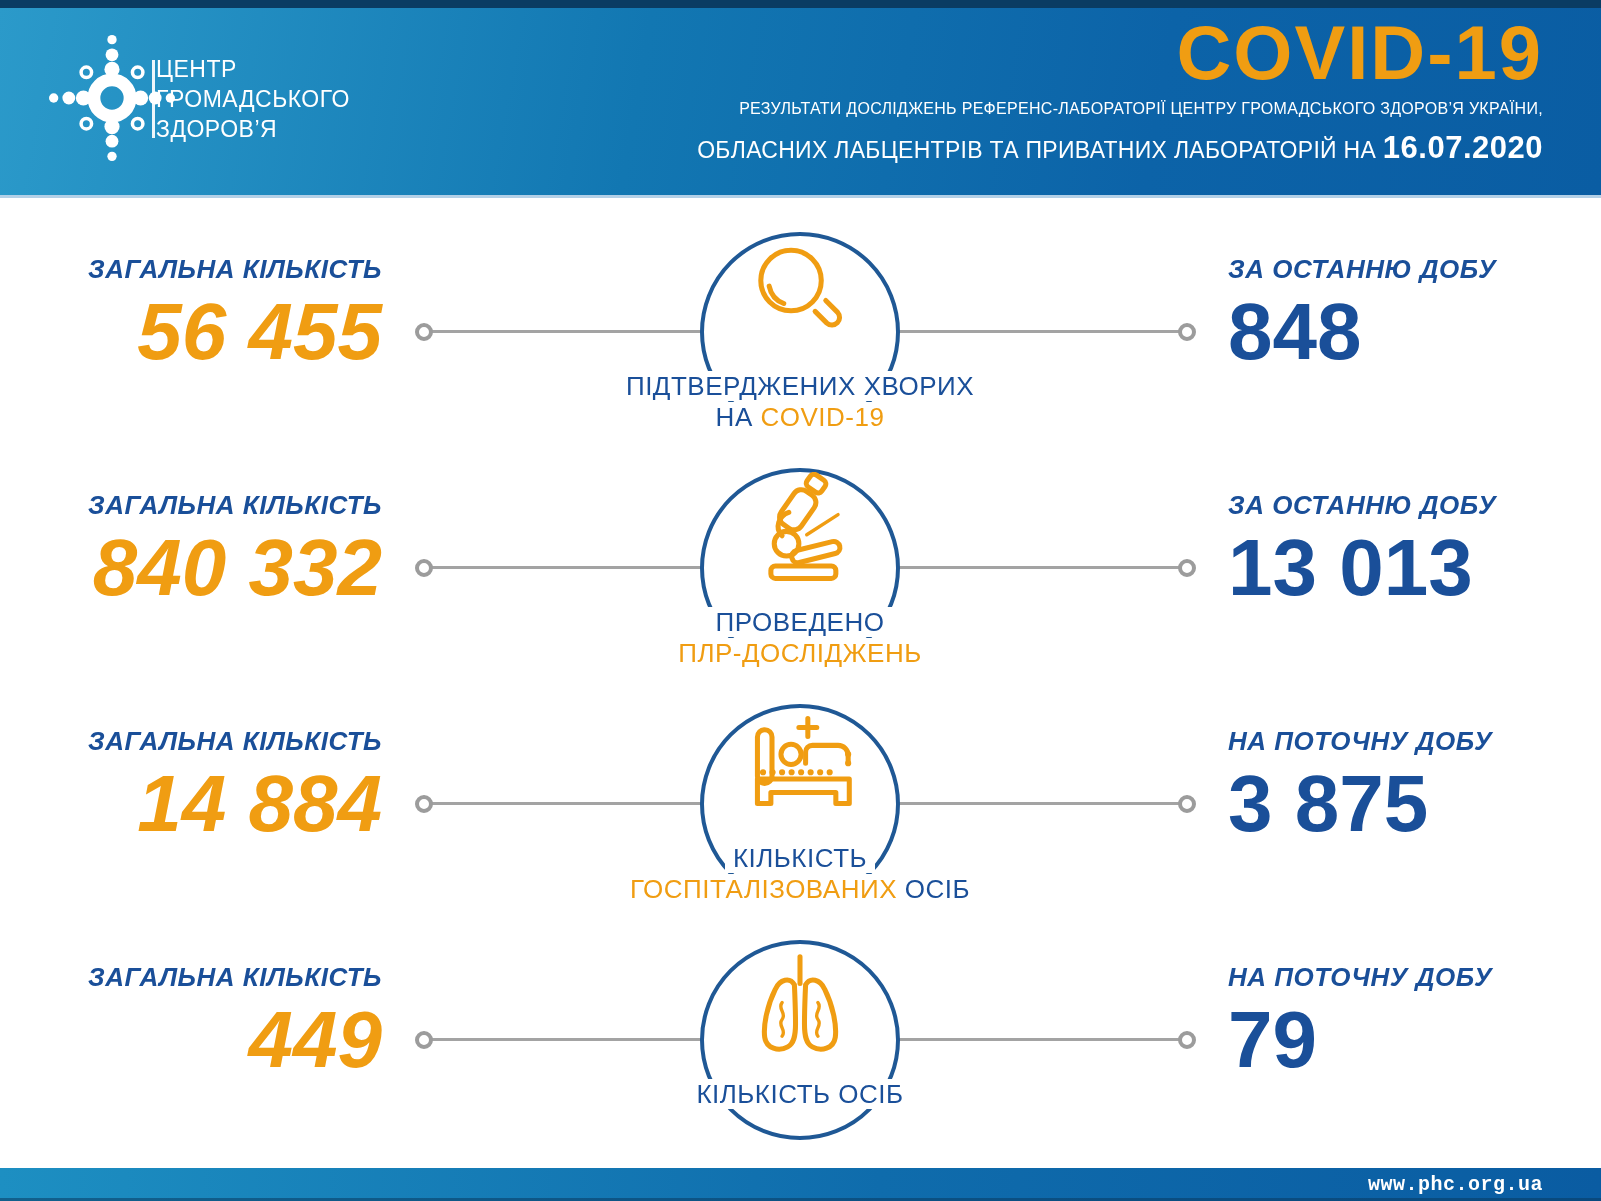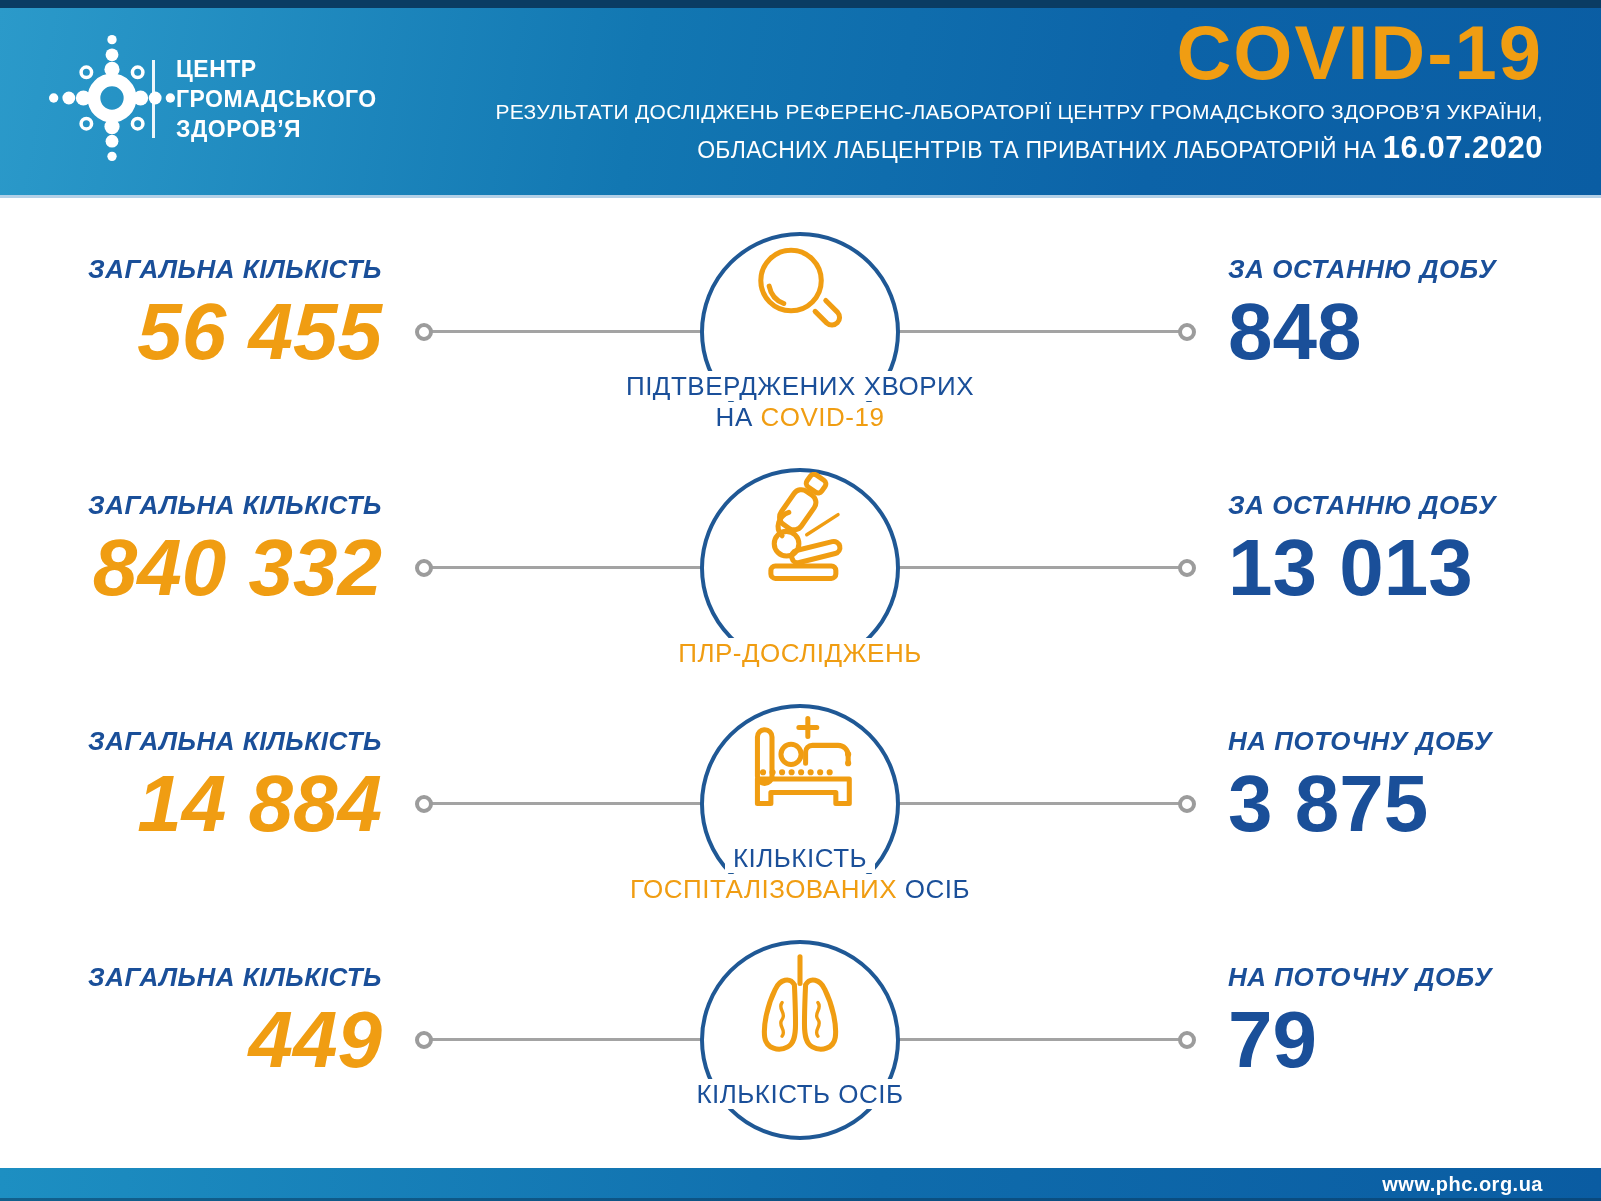--- a/index.html
+++ b/index.html
@@ -13,25 +13,25 @@
   body{font-family:"Liberation Sans", sans-serif;}
   .stage{position:relative;width:1601px;height:1201px;background:#fff;overflow:hidden;}
 
   
   .header{position:absolute;left:0;top:0;width:1601px;height:198px;
     background:linear-gradient(100deg,#2B9ACA 0%,#1277B2 40%,#0C63A8 72%,#0A5DA3 100%);}
   .header-top-strip{position:absolute;left:0;top:0;width:100%;height:8px;background:#0A3C63;}
   .header-bottom-line{position:absolute;left:0;bottom:0;width:100%;height:3px;background:#B3D0E7;}
   .logo-dots{position:absolute;left:42px;top:28px;width:140px;height:140px;}
   .logo-divider{position:absolute;left:152px;top:60px;width:3px;height:78px;background:rgba(255,255,255,.92);}
-  .logo-text{position:absolute;left:176px;top:54px;color:#fff;font-weight:bold;
+  .logo-text{position:absolute;left:156px;top:54px;color:#fff;font-weight:normal;
     font-size:23px;line-height:30px;letter-spacing:.5px;}
   .covid-title{position:absolute;right:58px;top:12px;color:var(--orange);
     font-size:76px;line-height:82px;font-weight:bold;letter-spacing:2px;text-align:right;}
-  .hdr-sub1{position:absolute;right:58px;top:100px;color:#fff;font-size:21px;letter-spacing:.3px;text-align:center;}
+  .hdr-sub1{position:absolute;right:58px;top:100px;color:#fff;font-size:16px;letter-spacing:.3px;text-align:center;}
   .hdr-sub2{position:absolute;right:58px;top:128px;color:#fff;font-size:23px;letter-spacing:.3px;
     line-height:40px;}
   .hdr-date{font-size:31px;font-weight:bold;letter-spacing:.5px;}
 
   
   .row{position:absolute;left:0;width:1601px;height:240px;}
   .row1{top:212px;} .row2{top:448px;} .row3{top:684px;} .row4{top:920px;}
 
   .connector{position:absolute;left:424px;top:118px;width:763px;height:3px;background:var(--gray);}
   .end-ring{position:absolute;top:111px;width:18px;height:18px;border:4px solid #9C9C9C;
@@ -52,21 +52,21 @@
   .cap{position:absolute;left:500px;width:600px;text-align:center;
     font-size:26px;line-height:30px;font-weight:normal;letter-spacing:.5px;}
   .cap-l1{top:159px;} .cap-l2{top:190px;}
   .cap .cap-text{background:#fff;padding:0 8px;}
   .c-blue{color:var(--blue);} .c-orange{color:var(--orange);}
 
   
   .footer{position:absolute;left:0;top:1168px;width:1601px;height:33px;
     background:linear-gradient(90deg,#1D8FC2 0%,#0F6CAC 55%,#0A5CA2 100%);}
   .footer-url{position:absolute;right:58px;top:0;height:34px;line-height:33px;color:#fff;
-    font-size:20px;font-weight:bold;letter-spacing:.5px;}
+    font-size:20px;font-weight:bold;letter-spacing:.5px;font-family:Liberation Mono, monospace;}
   .footer-bottom-edge{position:absolute;left:0;bottom:0;width:100%;height:3px;background:rgba(9,59,96,.55);}
 
   svg .thin{stroke-width:3px;}
 </style>
 </head>
 <body>
 
 <div class="stage">
 
   <div class="header">
@@ -148,20 +148,21 @@
           <rect x="44" y="0" width="16" height="13" rx="4"></rect>
           <rect x="41" y="17" width="22" height="36" rx="8"></rect>
         </g>
         <path d="M40 36 c-9 3 -13 14 -6 21"></path>
         <circle cx="38" cy="64" r="11"></circle>
         <path class="thin" d="M84 38 L56 56"></path>
         <rect x="42" y="66" width="44" height="11" rx="5.5" transform="rotate(-14 64 71)"></rect>
         <rect x="24" y="84" width="58" height="11" rx="4"></rect>
       </g>
     </svg>
+    <div class="cap cap-l1"><span class="cap-text"><span class="c-blue">ПРОВЕДЕНО</span></span></div>
     <div class="cap cap-l2"><span class="cap-text"><span class="c-orange">ПЛР-ДОСЛІДЖЕНЬ</span></span></div>
     <div class="right-col">
       <div class="stat-label">ЗА ОСТАННЮ ДОБУ</div>
       <div class="stat-value blue">13 013</div>
     </div>
   </div>
 
   <div class="row row3">
     <div class="connector"></div>
     <div class="end-ring left"></div>

